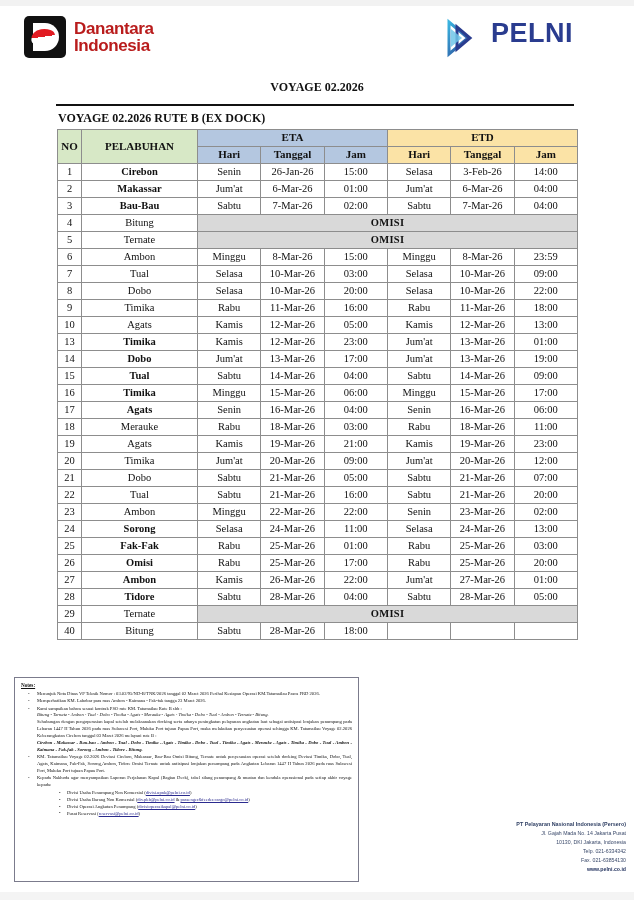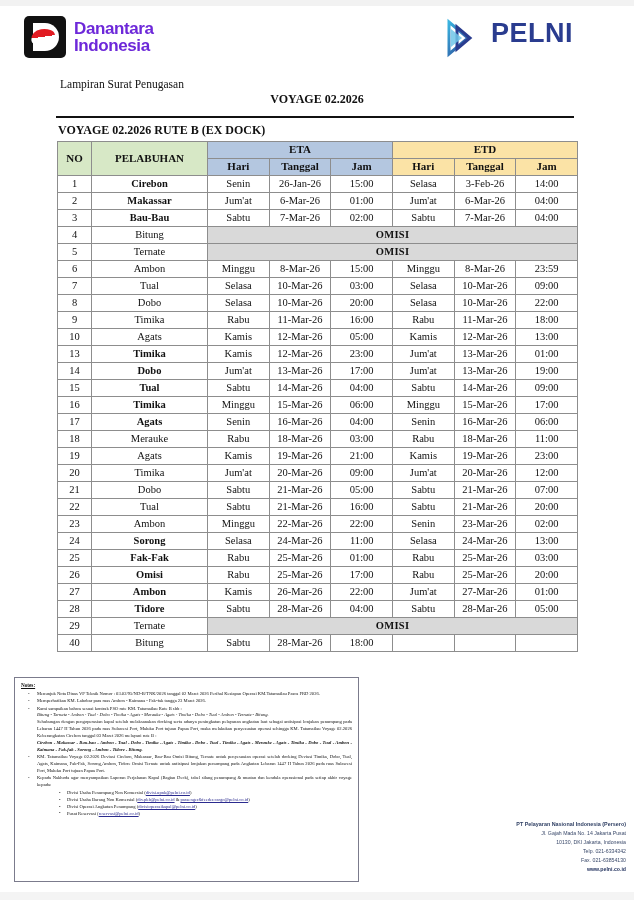--- a/index.html
+++ b/index.html
@@ -30,21 +30,21 @@
     background:#fff;
   }
   .dan-mark:after{
     content:""; position:absolute; left:7px; top:13px;
     width:24px; height:15px;
     background:linear-gradient(180deg,#e11b22 0 52%, #ffffff 52% 100%);
     border-radius:60% 70% 10% 40%/80% 60% 20% 40%;
     transform:rotate(-8deg);
   }
   .dan-text { font-family:"Liberation Sans",sans-serif; font-weight:bold;
-    font-size:17px; line-height:1.02; letter-spacing:-0.4px; color:#6d28d9; }
+    font-size:17px; line-height:1.02; letter-spacing:-0.4px; color:#b91c1c; }
 
   .logo-pelni { position:absolute; left:444px; top:18px; display:flex; align-items:flex-start; gap:7px; }
   .pelni-mark { width:40px; height:40px; position:relative; flex:none; }
   .pelni-word { font-family:"Liberation Sans",sans-serif; font-weight:bold;
     font-size:27px; color:#2a3c8f; letter-spacing:0.5px; }
 
   
   .titles { margin:0 0 0 0; padding:4px 60px 0 60px; }
   .lampiran { font-size:11.5px; }
   .doc-title { text-align:center; font-weight:bold; font-size:12.5px; margin-top:4px; letter-spacing:.2px;}
@@ -66,21 +66,21 @@
   table.sched th, table.sched td {
     border:1px solid #8d8d8d;
     padding:1px 2px;
     text-align:center;
     height:17px;
     line-height:1.08;
     overflow:hidden;
     white-space:nowrap;
   }
   thead th { font-weight:bold; font-size:11px; }
-  .h-no      { background:#d7e8c6; width:34px; }
+  .h-no      { background:#d7e8c6; width:24px; }
   .h-pel     { background:#d7e8c6; width:116px; }
   .h-eta     { background:#b4c7e0; }
   .h-etd     { background:#fbe3a6; }
   .h-eta-sub { background:#b4c7e0; }
   .h-etd-sub { background:#fbe3a6; }
   .w-hari { width:48px; }
   .w-tgl  { width:66px; }
   .w-jam  { width:42px; }
 
   td.c-no { width:34px; }
@@ -157,21 +157,20 @@
           <path d="M13 9 L13 31 L26 20 Z" fill="none" stroke="#2a3c8f" stroke-width="3"></path>
           <path d="M7 11 L7 29 L18 20 Z" fill="#6fc6e8" opacity="0.85"></path>
         </svg>
       </div>
       <div class="pelni-word">PELNI</div>
     </div>
 
   </div>
 
   <div class="titles">
-    <div class="lampiran">Lampiran Surat Penugasan</div>
     <div class="doc-sub">VOYAGE 02.2026</div>
   </div>
   <hr class="rule">
 
   <div class="voyage-line">VOYAGE 02.2026 RUTE B (EX DOCK)</div>
 
   <table class="sched">
     <thead>
       <tr>
         <th class="h-no" rowspan="2">NO</th>

